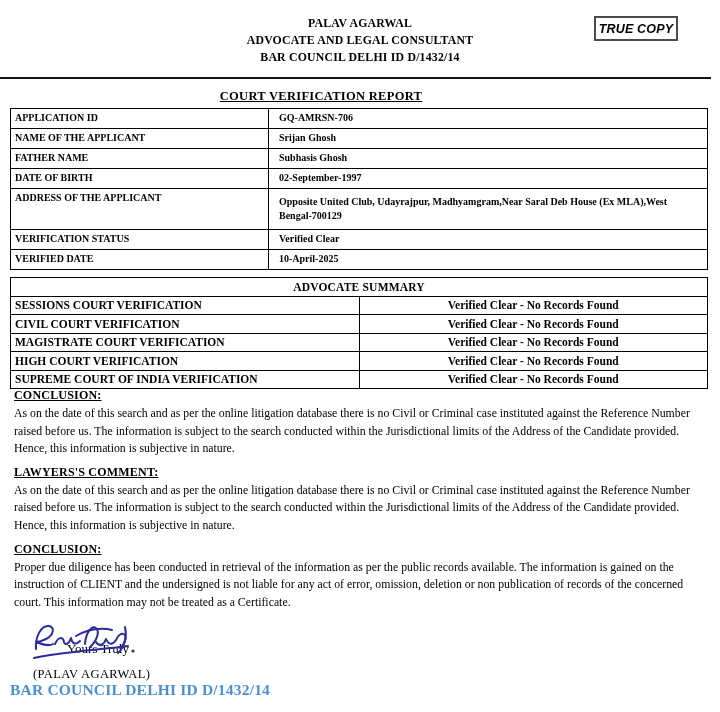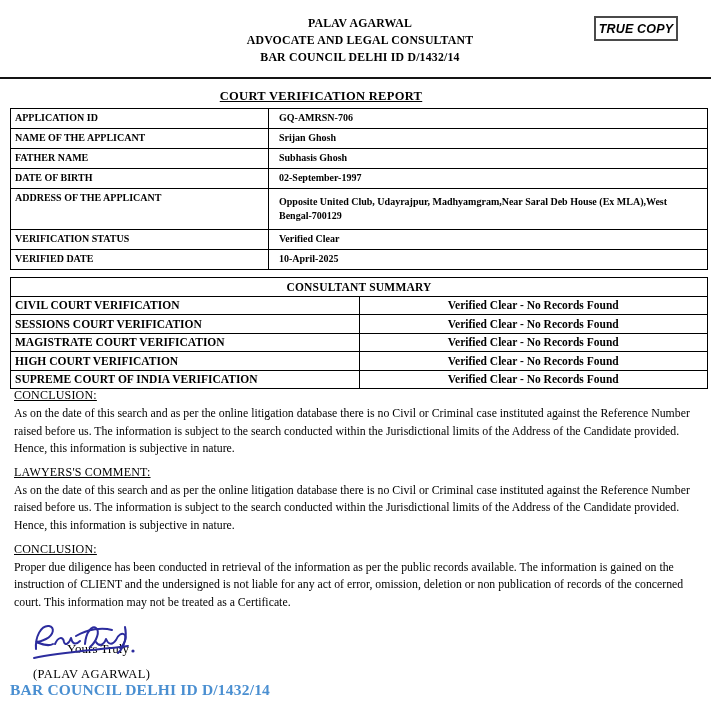--- a/index.html
+++ b/index.html
@@ -31,21 +31,21 @@
   .exec{position:absolute;top:277px;left:10px;width:698px;}
   .exec td{border:1.5px solid #000;font-weight:bold;font-size:11.5px;height:14.5px;
     padding:1.5px 4px;vertical-align:middle;}
   .exec td.hd{text-align:center;letter-spacing:.2px;}
   .exec td.lbl{width:263px;}
   .exec td.val{text-align:center;}
 
   
   .sections{position:absolute;top:388px;left:14px;width:697px;}
   .section{margin-bottom:7px;}
-  .sec-heading{font-weight:normal;font-size:12px;text-decoration:underline;
+  .sec-heading{font-weight:bold;font-size:12px;text-decoration:underline;
     letter-spacing:.2px;margin-bottom:2px;}
   .sec-body{font-size:11.8px;line-height:17.6px;}
 
   
   .closing{position:absolute;left:67px;top:593px;font-size:13px;margin-top:48px;}
   .signature{position:absolute;left:28px;top:617px;}
   .signer-name{position:absolute;left:33px;top:667px;font-size:12.5px;letter-spacing:.4px;}
   .bar-id{position:absolute;left:10px;top:681px;font-size:15.5px;font-weight:bold;
     letter-spacing:.2px;}
 </style>
@@ -97,28 +97,28 @@
     <tr>
       <td class="lbl">VERIFIED DATE</td>
       <td class="val">10-April-2025</td>
     </tr>
   </tbody>
     </table>
 
   <table class="exec">
     <tbody>
         <tr>
-      <td class="hd" colspan="2">CONSULTANT SUMMARY</td>
+      <td class="hd" colspan="2">ADVOCATE SUMMARY</td>
+    </tr>
+    <tr>
+      <td class="lbl">SESSIONS COURT VERIFICATION</td>
+      <td class="val">Verified Clear - No Records Found</td>
     </tr>
     <tr>
       <td class="lbl">CIVIL COURT VERIFICATION</td>
-      <td class="val">Verified Clear - No Records Found</td>
-    </tr>
-    <tr>
-      <td class="lbl">SESSIONS COURT VERIFICATION</td>
       <td class="val">Verified Clear - No Records Found</td>
     </tr>
     <tr>
       <td class="lbl">MAGISTRATE COURT VERIFICATION</td>
       <td class="val">Verified Clear - No Records Found</td>
     </tr>
     <tr>
       <td class="lbl">HIGH COURT VERIFICATION</td>
       <td class="val">Verified Clear - No Records Found</td>
     </tr>

